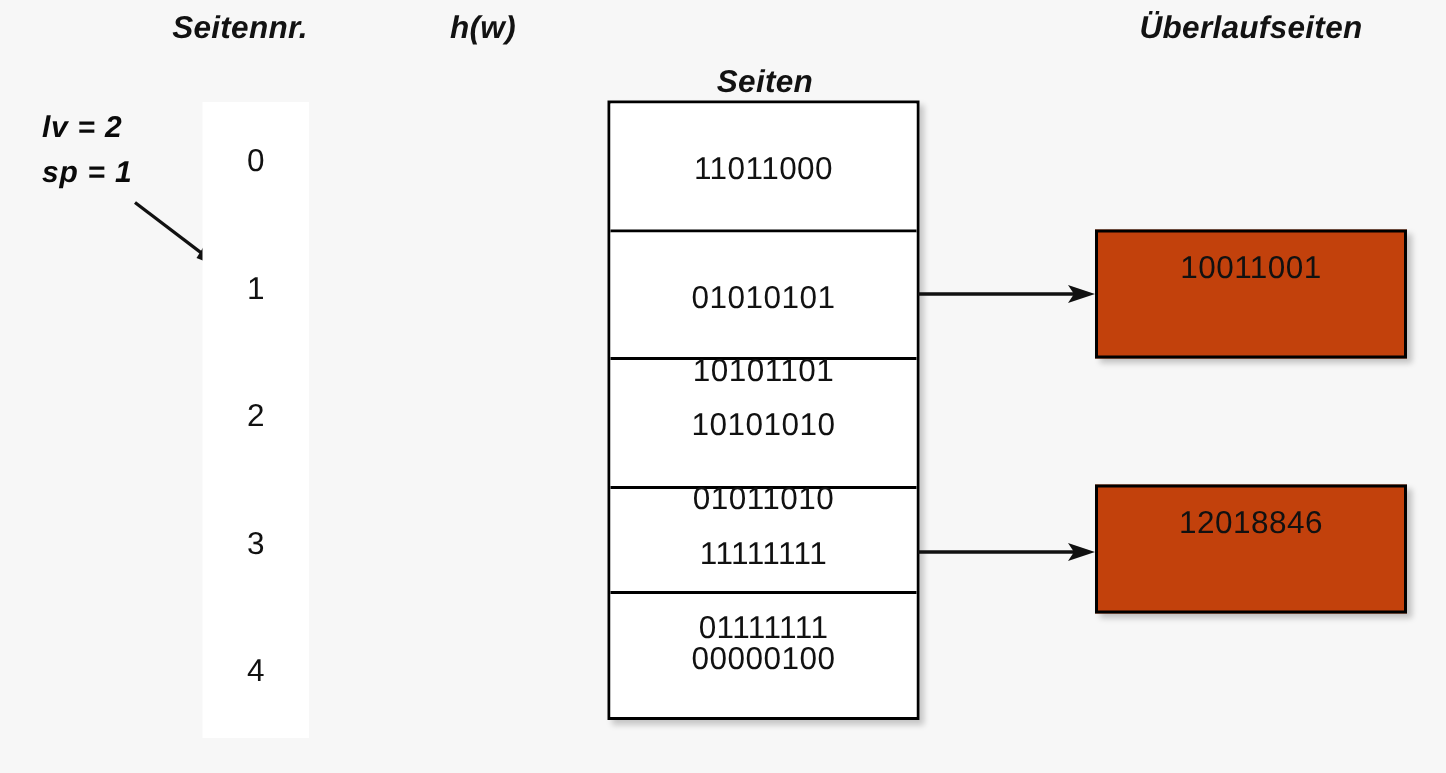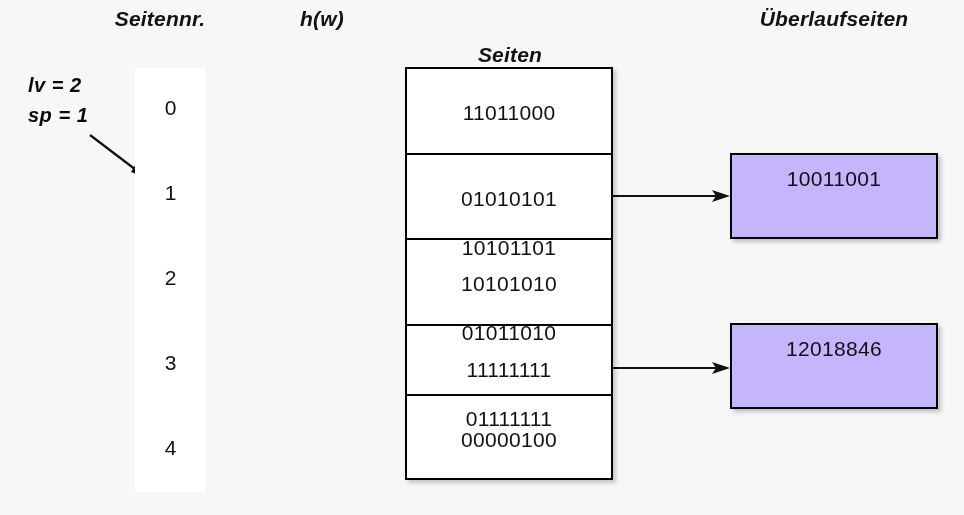--- a/index.html
+++ b/index.html
@@ -107,21 +107,21 @@
   }
 
   
   .ovf-box {
     position: absolute;
     left: 730px;
     width: 208px;
     height: 86px;
     box-sizing: border-box;
     border: 2.5px solid #000000;
-    background: #c4b5fd;
+    background: #c2410c;
     box-shadow: 3px 3px 4px rgba(0,0,0,0.22);
     padding-top: 9px;
     text-align: center;
   }
   #ovf-box-0 { top: 153px; }
   #ovf-box-1 { top: 323px; }
   .ovf-text {
     font-size: 21px;
     font-weight: 500;
     letter-spacing: 0.3px;

